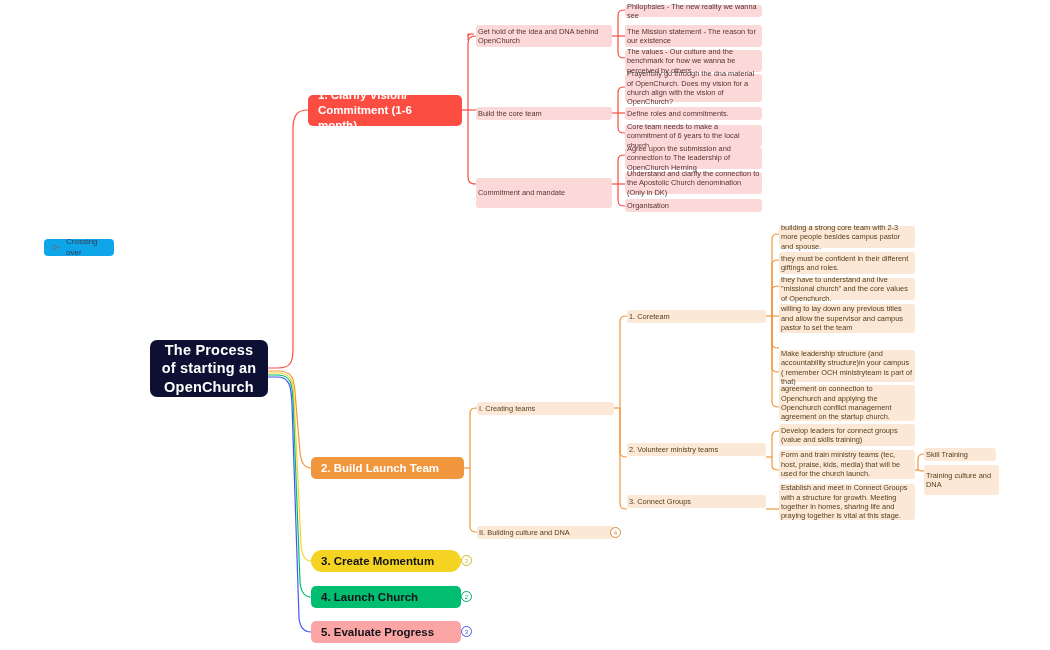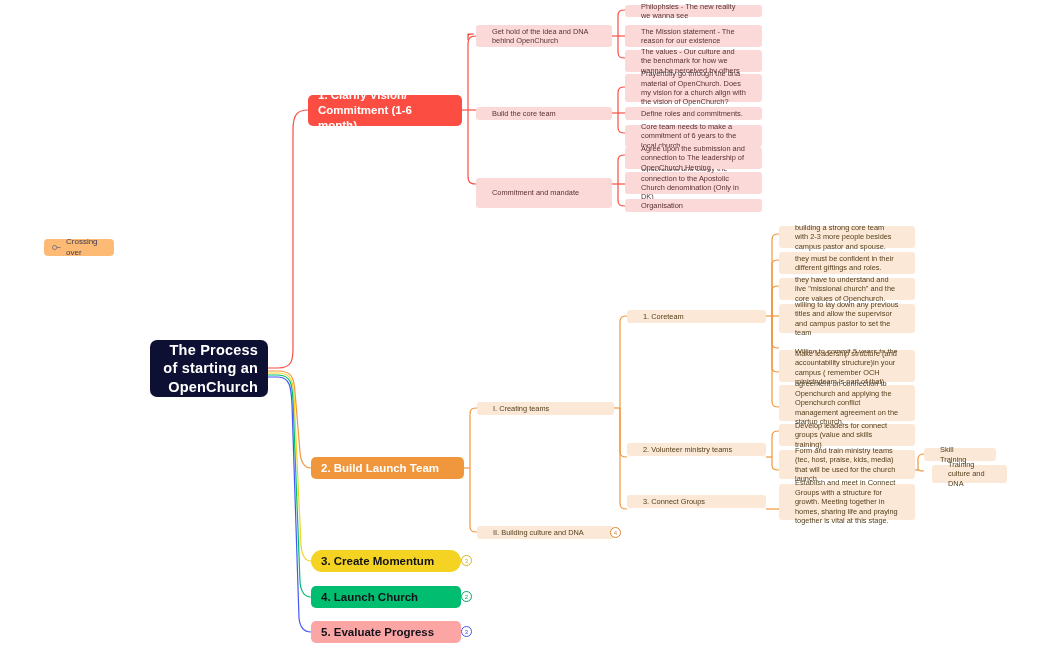--- a/index.html
+++ b/index.html
@@ -28,46 +28,46 @@
     border-radius: 4px;
     line-height: 1.28;
   }
   
   .root {
     background: #0d1033;
     color: #ffffff;
     font-size: 14.5px;
     font-weight: bold;
     border-radius: 7px;
-    text-align: right;
+    text-align: center;
     justify-content: center;
     padding: 9px 10px;
     letter-spacing: .2px;
   }
   
   .branch {
     font-size: 11.5px;
     font-weight: bold;
     border-radius: 5px;
     padding: 6px 10px;
     color: #ffffff;
   }
   .branch.dark-text { color: #12131a; }
   
   .leaf {
     font-size: 7.4px;
     border-radius: 3px;
-    padding: 4px 16px;
+    padding: 4px 2px;
     color: #3b2b2b;
   }
   .leaf.red   { background: #fbd9d9; color: #5a3030; }
   .leaf.orange{ background: #fce8d6; color: #55401f; }
   
   .floating {
-    background: #fdba74;
+    background: #0ea5e9;
     color: #3a3a52;
     font-size: 8px;
     border-radius: 4px;
     padding: 5px 8px;
     gap: 5px;
   }
   .float-icon {
     display: inline-flex;
     align-items: center;
     color: #6a6a86;
@@ -199,21 +199,21 @@
   <div class="node leaf orange" style="left:779px; top:278px; width:136px; height:22px;">they have to understand and live "missional church" and the core values of Openchurch.</div>
   <div class="node leaf orange" style="left:779px; top:304px; width:136px; height:29px;">willing to lay down any previous titles and allow the supervisor and campus pastor to set the team</div>
   <div class="node leaf orange" style="left:779px; top:336px; width:136px; height:13px;margin-top:14px;">Willing to commit 5 years to the planting</div>
   <div class="node leaf orange" style="left:779px; top:353px; width:136px; height:29px;">Make leadership structure (and accountability structure)in your campus ( remember OCH ministryteam is part of that)</div>
   <div class="node leaf orange" style="left:779px; top:385px; width:136px; height:36px;">agreement on connection to Openchurch and applying the Openchurch conflict management agreement on the startup church.</div>
 
   <div class="node leaf orange" style="left:627px; top:443px; width:139px; height:13px;text-align:center;">2. Volunteer ministry teams</div>
   <div class="node leaf orange" style="left:779px; top:424px; width:136px; height:22px;">Develop leaders for connect groups (value and skills training)</div>
   <div class="node leaf orange" style="left:779px; top:450px; width:136px; height:29px;">Form and train ministry teams (tec, host, praise, kids, media) that will be used for the church launch.</div>
   <div class="node leaf orange" style="left:924px; top:448px; width:72px; height:13px;">Skill Training</div>
-  <div class="node leaf orange" style="left:924px; top:465px; width:75px; height:18px;margin-left:8px;">Training culture and DNA</div>
+  <div class="node leaf orange" style="left:924px; top:465px; width:75px; height:30px;">Training culture and DNA</div>
 
   <div class="node leaf orange" style="left:627px; top:495px; width:139px; height:13px;">3. Connect Groups</div>
   <div class="node leaf orange" style="left:779px; top:484px; width:136px; height:36px;">Establish and meet in Connect Groups with a structure for growth. Meeting together in homes, sharing life and praying together is vital at this stage.</div>
 
   <div class="node branch dark-text" style="left:311px; top:550px; width:150px; height:22px; background:#f5d323;border-radius:11px;">3. Create Momentum</div>
   <div class="badge" style="left:461px; top:555px; color:#d4b61f;">3</div>
 
   <div class="node branch dark-text" style="left:311px; top:586px; width:150px; height:22px; background:#00bd6f;">4. Launch Church</div>
   <div class="badge" style="left:461px; top:591px; color:#00a862;">2</div>
 

